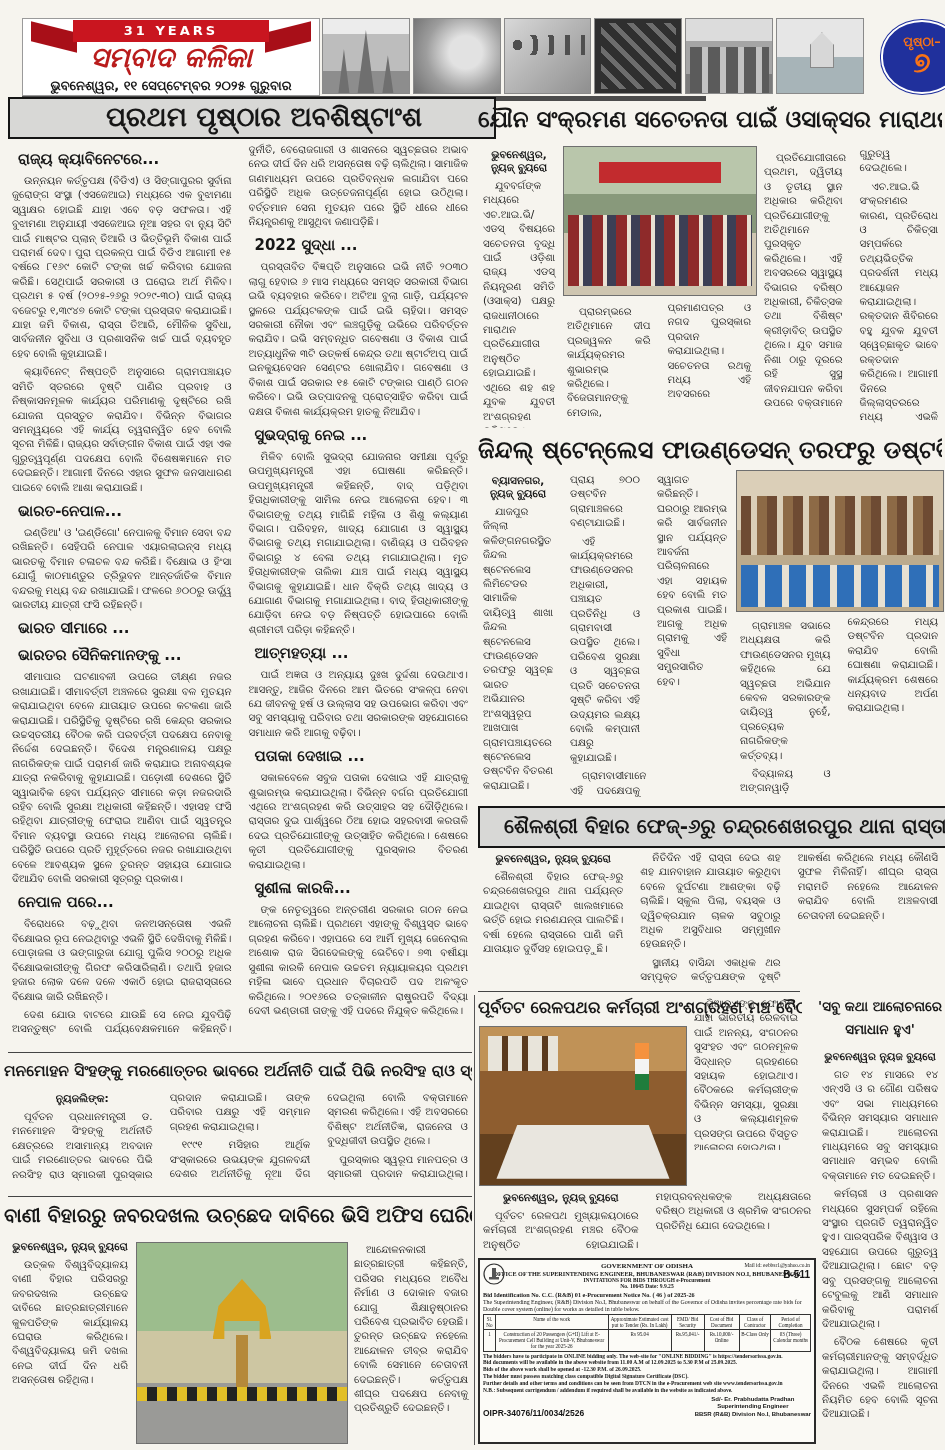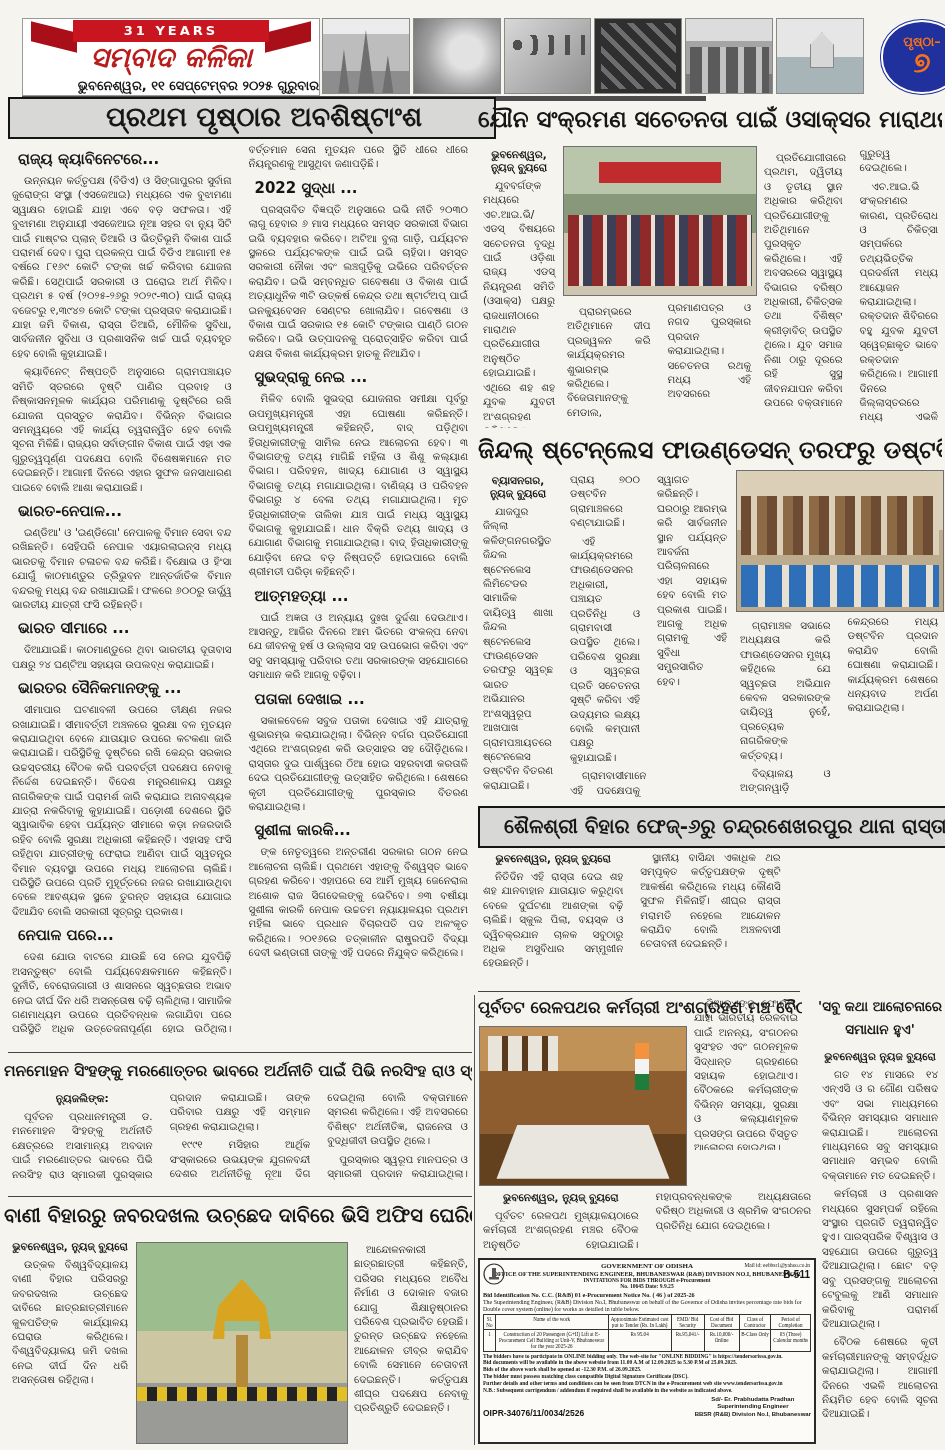--- a/index.html
+++ b/index.html
@@ -8,21 +8,21 @@
   
   .masthead{position:absolute;left:22px;top:16px;width:901px;height:84px;padding-left:40px;}
   .logo-block{position:absolute;left:0;top:2px;width:296px;height:76px;background:#fff;border:1px solid #9a9a9a;}
   .ribbon{position:absolute;left:50px;top:1px;width:196px;height:22px;background:#c9151f;color:#fff;
           font-weight:bold;font-size:13px;line-height:22px;text-align:center;letter-spacing:3px;}
   .ribbon-tail{position:absolute;top:8px;width:46px;height:20px;background:#a80f18;}
   .ribbon-tail.left{left:8px;transform:skewY(14deg);}
   .ribbon-tail.right{right:8px;transform:skewY(-14deg);}
   .paper-name{position:absolute;left:0;top:22px;width:100%;text-align:center;color:#b91c1c;
               font-size:28px;font-weight:bold;font-style:italic;font-family:"DejaVu Serif","Liberation Serif",serif;}
-  .mast-dateline{position:absolute;left:0;bottom:1px;width:100%;text-align:right;font-size:13px;font-weight:bold;}
+  .mast-dateline{position:absolute;left:0;bottom:1px;width:100%;text-align:center;font-size:13px;font-weight:bold;}
   .mast-bar{position:absolute;left:0;top:80px;width:684px;height:5px;background:#4c4c4c;}
   .photo-strip{position:absolute;left:300px;top:2px;width:542px;height:76px;display:flex;gap:3px;}
   .mast-photo{flex:1;border:1px solid #8a8a8a;position:relative;overflow:hidden;}
   .mp-temple{background:linear-gradient(180deg,#ececec 0 20%,#bdbdbd 20% 70%,#8d8d8d 70%);}
   .mp-temple .spires{position:absolute;left:10%;bottom:0;width:80%;height:85%;background:#6f6f6f;
       clip-path:polygon(10% 100%,18% 30%,26% 100%,38% 100%,50% 0,62% 100%,74% 100%,82% 40%,90% 100%);}
   .mp-craft{background:radial-gradient(circle at 60% 45%,#e2e2e2 0 25%,#9d9d9d 60%,#6e6e6e);}
   .mp-children{background:linear-gradient(135deg,#d8d8d8,#8f8f8f);}
   .mp-children .heads{position:absolute;left:6%;top:22%;width:88%;height:26%;
       background:repeating-radial-gradient(circle at 10% 50%,#4f4f4f 0 5px,transparent 5px 16px);}
@@ -133,24 +133,24 @@
   </div>
 
   <div class="graybox" style="left:8px;top:97px;width:460px;height:38px;font-size:27px;line-height:36px;">ପ୍ରଥମ ପୃଷ୍ଠାର ଅବଶିଷ୍ଟାଂଶ</div>
   <div class="colbox multicol col-flow" style="left:8px;top:142px;width:464px;height:906px;columns:2;">
       <div class="subhead">ରାଜ୍ୟ କ୍ୟାବିନେଟରେ...</div>
       <p class="body-p">ଉନ୍ନୟନ କର୍ତ୍ତୃପକ୍ଷ (ବିଡିଏ) ଓ ସିଙ୍ଗାପୁରର ସୁର୍ବାନା ଜୁରୋଙ୍ଗ ସଂସ୍ଥା (ଏସଜେଆଇ) ମଧ୍ୟରେ ଏକ ବୁଝାମଣା ସ୍ୱାକ୍ଷର ହୋଇଛି ଯାହା ଏବେ ବଡ଼ ସଫଳତା। ଏହି ବୁଝାମଣା ଅନୁଯାୟୀ ଏସଜେଆଇ ନୂଆ ସହର ବା ନ୍ୟୁ ସିଟି ପାଇଁ ମାଷ୍ଟର ପ୍ଲାନ୍ ତିଆରି ଓ ଭିତ୍ତିଭୂମି ବିକାଶ ପାଇଁ ପରାମର୍ଶ ଦେବ। ପୁରା ପ୍ରକଳ୍ପ ପାଇଁ ବିଡିଏ ଆଗାମୀ ୧୫ ବର୍ଷରେ ୮୧୬୯ କୋଟି ଟଙ୍କା ଖର୍ଚ୍ଚ କରିବାର ଯୋଜନା କରିଛି। ସେଥିପାଇଁ ସରକାରୀ ଓ ଘରୋଇ ଅର୍ଥ ମିଳିବ। ପ୍ରଥମ ୫ ବର୍ଷ (୨୦୨୫-୨୬ରୁ ୨୦୨୯-୩୦) ପାଇଁ ରାଜ୍ୟ ବଜେଟରୁ ୧,୩୯୪୭ କୋଟି ଟଙ୍କା ପ୍ରସ୍ତାବ କରାଯାଇଛି। ଯାହା ଜମି ବିକାଶ, ରାସ୍ତା ତିଆରି, ମୌଳିକ ସୁବିଧା, ସାର୍ବଜନୀନ ସୁବିଧା ଓ ପ୍ରଶାସନିକ ଖର୍ଚ୍ଚ ପାଇଁ ବ୍ୟବହୃତ ହେବ ବୋଲି କୁହାଯାଇଛି।</p>
       <p class="body-p">କ୍ୟାବିନେଟ୍ ନିଷ୍ପତ୍ତି ଅନୁସାରେ ଗ୍ରାମପଞ୍ଚାୟତ ସମିତି ସ୍ତରରେ ବୃଷ୍ଟି ପାଣିର ପ୍ରବାହ ଓ ନିଷ୍କାସନମୂଳକ କାର୍ଯ୍ୟର ପରିମାଣକୁ ଦୃଷ୍ଟିରେ ରଖି ଯୋଜନା ପ୍ରସ୍ତୁତ କରାଯିବ। ବିଭିନ୍ନ ବିଭାଗର ସମନ୍ୱୟରେ ଏହି କାର୍ଯ୍ୟ ତ୍ୱରାନ୍ୱିତ ହେବ ବୋଲି ସୂଚନା ମିଳିଛି। ରାଜ୍ୟର ସର୍ବାଙ୍ଗୀନ ବିକାଶ ପାଇଁ ଏହା ଏକ ଗୁରୁତ୍ୱପୂର୍ଣ୍ଣ ପଦକ୍ଷେପ ବୋଲି ବିଶେଷଜ୍ଞମାନେ ମତ ଦେଇଛନ୍ତି। ଆଗାମୀ ଦିନରେ ଏହାର ସୁଫଳ ଜନସାଧାରଣ ପାଇବେ ବୋଲି ଆଶା କରାଯାଉଛି।</p>
       <div class="subhead">ଭାରତ-ନେପାଳ...</div>
       <p class="body-p">ଇଣ୍ଡିଆ' ଓ 'ଇଣ୍ଡିଗୋ' ନେପାଳକୁ ବିମାନ ସେବା ବନ୍ଦ ରଖିଛନ୍ତି। ସେହିପରି ନେପାଳ ଏୟାରଲାଇନ୍ସ ମଧ୍ୟ ଭାରତକୁ ବିମାନ ଚଳାଚଳ ବନ୍ଦ କରିଛି। ବିକ୍ଷୋଭ ଓ ହିଂସା ଯୋଗୁଁ କାଠମାଣ୍ଡୁର ତ୍ରିଭୁବନ ଆନ୍ତର୍ଜାତିକ ବିମାନ ବନ୍ଦରକୁ ମଧ୍ୟ ବନ୍ଦ ରଖାଯାଇଛି। ଫଳରେ ୬୦୦ରୁ ଊର୍ଦ୍ଧ୍ୱ ଭାରତୀୟ ଯାତ୍ରୀ ଫସି ରହିଛନ୍ତି।</p>
       <div class="subhead">ଭାରତ ସୀମାରେ ...</div>
-      <p class="body-p">ଦିଆଯାଇଛି। କାଠମାଣ୍ଡୁରେ ଥିବା ଭାରତୀୟ ଦୂତାବାସ ପକ୍ଷରୁ ୨୪ ଘଣ୍ଟିଆ ସହାୟତା ଉପଲବ୍ଧ କରାଯାଇଛି।</p>
       <div class="subhead">ଭାରତର ସୈନିକମାନଙ୍କୁ ...</div>
       <p class="body-p">ସୀମାପାର ଘଟଣାବଳୀ ଉପରେ ତୀକ୍ଷ୍ଣ ନଜର ରଖାଯାଇଛି। ସୀମାବର୍ତ୍ତୀ ଅଞ୍ଚଳରେ ସୁରକ୍ଷା ବଳ ମୁତୟନ କରାଯାଇଥିବା ବେଳେ ଯାତାୟାତ ଉପରେ କଟକଣା ଜାରି କରାଯାଇଛି। ପରିସ୍ଥିତିକୁ ଦୃଷ୍ଟିରେ ରଖି କେନ୍ଦ୍ର ସରକାର ଉଚ୍ଚସ୍ତରୀୟ ବୈଠକ କରି ପରବର୍ତ୍ତୀ ପଦକ୍ଷେପ ନେବାକୁ ନିର୍ଦ୍ଦେଶ ଦେଇଛନ୍ତି। ବିଦେଶ ମନ୍ତ୍ରଣାଳୟ ପକ୍ଷରୁ ନାଗରିକଙ୍କ ପାଇଁ ପରାମର୍ଶ ଜାରି କରାଯାଇ ଅନାବଶ୍ୟକ ଯାତ୍ରା ନକରିବାକୁ କୁହାଯାଇଛି। ପଡ଼ୋଶୀ ଦେଶରେ ସ୍ଥିତି ସ୍ୱାଭାବିକ ହେବା ପର୍ଯ୍ୟନ୍ତ ସୀମାରେ କଡ଼ା ନଜରଦାରି ରହିବ ବୋଲି ସୁରକ୍ଷା ଅଧିକାରୀ କହିଛନ୍ତି। ଏହାସହ ଫସି ରହିଥିବା ଯାତ୍ରୀଙ୍କୁ ଫେରାଇ ଆଣିବା ପାଇଁ ସ୍ୱତନ୍ତ୍ର ବିମାନ ବ୍ୟବସ୍ଥା ଉପରେ ମଧ୍ୟ ଆଲୋଚନା ଚାଲିଛି। ପରିସ୍ଥିତି ଉପରେ ପ୍ରତି ମୁହୂର୍ତ୍ତରେ ନଜର ରଖାଯାଉଥିବା ବେଳେ ଆବଶ୍ୟକ ସ୍ଥଳେ ତୁରନ୍ତ ସହାୟତା ଯୋଗାଇ ଦିଆଯିବ ବୋଲି ସରକାରୀ ସୂତ୍ରରୁ ପ୍ରକାଶ।</p>
       <div class="subhead">ନେପାଳ ପରେ...</div>
+      <p class="body-p">ବିରୋଧରେ ବଢ଼ୁଥିବା ଜନଅସନ୍ତୋଷ ଏଭଳି ବିକ୍ଷୋଭର ରୂପ ନେଇଥିବାରୁ ଏଭଳି ସ୍ଥିତି ଦେଖିବାକୁ ମିଳିଛି। ପୋଡ଼ାଜଳା ଓ ଭଙ୍ଗାରୁଜା ଯୋଗୁ ପୁଲିସ ୨୦୦ରୁ ଅଧିକ ବିକ୍ଷୋଭକାରୀଙ୍କୁ ଗିରଫ କରିସାରିଲାଣି। ତଥାପି ହଜାର ହଜାର ଲୋକ ଦଳେ ଦଳେ ଏକାଠି ହୋଇ ରାଜରାସ୍ତାରେ ବିକ୍ଷୋଭ ଜାରି ରଖିଛନ୍ତି।</p>
       <p class="body-p">ଦେଶ ଯୋଉ ବାଟରେ ଯାଉଛି ସେ ନେଇ ଯୁବପିଢ଼ି ଅସନ୍ତୁଷ୍ଟ ବୋଲି ପର୍ଯ୍ୟବେକ୍ଷକମାନେ କହିଛନ୍ତି। ଦୁର୍ନୀତି, ବେରୋଜଗାରୀ ଓ ଶାସନରେ ସ୍ୱଚ୍ଛତାର ଅଭାବ ନେଇ ଦୀର୍ଘ ଦିନ ଧରି ଅସନ୍ତୋଷ ବଢ଼ି ଚାଲିଥିଲା। ସାମାଜିକ ଗଣମାଧ୍ୟମ ଉପରେ ପ୍ରତିବନ୍ଧକ ଲଗାଯିବା ପରେ ପରିସ୍ଥିତି ଅଧିକ ଉତ୍ତେଜନାପୂର୍ଣ୍ଣ ହୋଇ ଉଠିଥିଲା। ବର୍ତ୍ତମାନ ସେନା ମୁତୟନ ପରେ ସ୍ଥିତି ଧୀରେ ଧୀରେ ନିୟନ୍ତ୍ରଣକୁ ଆସୁଥିବା ଜଣାପଡ଼ିଛି।</p>
       <div class="subhead">2022 ସୁଦ୍ଧା ...</div>
       <p class="body-p">ପ୍ରସ୍ତାବିତ ବିଜ୍ଞପ୍ତି ଅନୁସାରେ ଇଭି ନୀତି ୨୦୩୦ ଲାଗୁ ହେବାର ୬ ମାସ ମଧ୍ୟରେ ସମସ୍ତ ସରକାରୀ ବିଭାଗ ଇଭି ବ୍ୟବହାର କରିବେ। ଅଟିଆ ବୁଲା ଗାଡ଼ି, ପର୍ଯ୍ୟଟନ ସ୍ଥଳରେ ପର୍ଯ୍ୟଟକଙ୍କ ପାଇଁ ଇଭି ଚାହିଦା। ସମସ୍ତ ସରକାରୀ ନୌକା ଏବଂ ଲଞ୍ଚଗୁଡ଼ିକୁ ଇଭିରେ ପରିବର୍ତ୍ତନ କରାଯିବ। ଇଭି ସମ୍ବନ୍ଧିତ ଗବେଷଣା ଓ ବିକାଶ ପାଇଁ ଅତ୍ୟାଧୁନିକ ୩ଟି ଉତ୍କର୍ଷ କେନ୍ଦ୍ର ତଥା ଷ୍ଟାର୍ଟଅପ୍ ପାଇଁ ଇନକ୍ୟୁବେସନ ସେଣ୍ଟର ଖୋଲାଯିବ। ଗବେଷଣା ଓ ବିକାଶ ପାଇଁ ସରକାର ୧୫ କୋଟି ଟଙ୍କାର ପାଣ୍ଠି ଗଠନ କରିବେ। ଇଭି ଉତ୍ପାଦନକୁ ପ୍ରୋତ୍ସାହିତ କରିବା ପାଇଁ ଦକ୍ଷତା ବିକାଶ କାର୍ଯ୍ୟକ୍ରମ ହାତକୁ ନିଆଯିବ।</p>
       <div class="subhead">ସୁଭଦ୍ରାକୁ ନେଇ ...</div>
       <p class="body-p">ମିଳିବ ବୋଲି ସୁଭଦ୍ରା ଯୋଜନାର ସମୀକ୍ଷା ପୂର୍ବରୁ ଉପମୁଖ୍ୟମନ୍ତ୍ରୀ ଏହା ଘୋଷଣା କରିଛନ୍ତି। ଉପମୁଖ୍ୟମନ୍ତ୍ରୀ କହିଛନ୍ତି, ବାଦ୍ ପଡ଼ିଥିବା ହିତାଧିକାରୀଙ୍କୁ ସାମିଲ ନେଇ ଆଲୋଚନା ହେବ। ୩ ବିଭାଗଙ୍କୁ ତଥ୍ୟ ମାଗିଛି ମହିଳା ଓ ଶିଶୁ କଲ୍ୟାଣ ବିଭାଗ। ପରିବହନ, ଖାଦ୍ୟ ଯୋଗାଣ ଓ ସ୍ୱାସ୍ଥ୍ୟ ବିଭାଗକୁ ତଥ୍ୟ ମଗାଯାଇଥିଲା। ବାଣିଜ୍ୟ ଓ ପରିବହନ ବିଭାଗରୁ ୪ ବେଳା ତଥ୍ୟ ମଗାଯାଇଥିଲା। ମୃତ ହିତାଧିକାରୀଙ୍କ ତାଲିକା ଯାଞ୍ଚ ପାଇଁ ମଧ୍ୟ ସ୍ୱାସ୍ଥ୍ୟ ବିଭାଗକୁ କୁହାଯାଇଛି। ଧାନ ବିକ୍ରି ତଥ୍ୟ ଖାଦ୍ୟ ଓ ଯୋଗାଣ ବିଭାଗକୁ ମଗାଯାଇଥିଲା। ବାଦ୍ ହିତାଧିକାରୀଙ୍କୁ ଯୋଡ଼ିବା ନେଇ ବଡ଼ ନିଷ୍ପତ୍ତି ହୋଇପାରେ ବୋଲି ଶ୍ରୀମତୀ ପରିଡ଼ା କହିଛନ୍ତି।</p>
       <div class="subhead">ଆତ୍ମହତ୍ୟା ...</div>
       <p class="body-p">ପାଇଁ ଅଜ୍ଞତା ଓ ଅନ୍ୟାୟ ଦୁଃଖ ଦୁର୍ଦ୍ଦଶା ଦେଉଥାଏ। ଆସନ୍ତୁ, ଆଜିର ଦିନରେ ଆମ ଭିତରେ ସଂକଳ୍ପ ନେବା ଯେ ଜୀବନକୁ ହର୍ଷ ଓ ଉଲ୍ଲାସ ସହ ଉପଭୋଗ କରିବା ଏବଂ ସବୁ ସମସ୍ୟାକୁ ପରିବାର ତଥା ସରକାରଙ୍କ ସହଯୋଗରେ ସମାଧାନ କରି ଆଗକୁ ବଢ଼ିବା।</p>
       <div class="subhead">ପତାକା ଦେଖାଇ ...</div>
       <p class="body-p">ସକାଳବେଳେ ସବୁଜ ପତାକା ଦେଖାଇ ଏହି ଯାତ୍ରାକୁ ଶୁଭାରମ୍ଭ କରାଯାଇଥିଲା। ବିଭିନ୍ନ ବର୍ଗର ପ୍ରତିଯୋଗୀ ଏଥିରେ ଅଂଶଗ୍ରହଣ କରି ଉତ୍ସାହର ସହ ଦୌଡ଼ିଥିଲେ। ରାସ୍ତାର ଦୁଇ ପାର୍ଶ୍ୱରେ ଠିଆ ହୋଇ ସହରବାସୀ କରତାଳି ଦେଇ ପ୍ରତିଯୋଗୀଙ୍କୁ ଉତ୍ସାହିତ କରିଥିଲେ। ଶେଷରେ କୃତୀ ପ୍ରତିଯୋଗୀଙ୍କୁ ପୁରସ୍କାର ବିତରଣ କରାଯାଇଥିଲା।</p>
       <div class="subhead">ସୁଶୀଳା କାରକି...</div>
@@ -186,20 +186,21 @@
     <div class="bins"></div>
   </div>
   <div class="colbox multicol col-flow" style="left:736px;top:614px;width:206px;height:186px;columns:2;">
       <p class="body-p">ଗ୍ରାମାଞ୍ଚଳ ସଭାରେ ଅଧ୍ୟକ୍ଷତା କରି ଫାଉଣ୍ଡେସନର ମୁଖ୍ୟ କହିଥିଲେ ଯେ ସ୍ୱଚ୍ଛତା ଅଭିଯାନ କେବଳ ସରକାରଙ୍କ ଦାୟିତ୍ୱ ନୁହେଁ, ପ୍ରତ୍ୟେକ ନାଗରିକଙ୍କ କର୍ତ୍ତବ୍ୟ।</p>
       <p class="body-p">ବିଦ୍ୟାଳୟ ଓ ଅଙ୍ଗନୱାଡ଼ି କେନ୍ଦ୍ରରେ ମଧ୍ୟ ଡଷ୍ଟବିନ ପ୍ରଦାନ କରାଯିବ ବୋଲି ଘୋଷଣା କରାଯାଇଛି। କାର୍ଯ୍ୟକ୍ରମ ଶେଷରେ ଧନ୍ୟବାଦ ଅର୍ପଣ କରାଯାଇଥିଲା।</p>
     </div>
 
   <div class="graybox" style="left:478px;top:806px;width:460px;height:38px;font-size:20px;line-height:36px;">ଶୈଳଶ୍ରୀ ବିହାର ଫେଜ୍-୬ରୁ ଚନ୍ଦ୍ରଶେଖରପୁର ଥାନା ରାସ୍ତା ପାଲଟିଛି ମରଣଯନ୍ତା</div>
   <div class="colbox multicol col-flow" style="left:479px;top:850px;width:463px;height:138px;columns:3;">
       <div class="byline">ଭୁବନେଶ୍ୱର, ନ୍ୟୁଜ୍ ବ୍ୟୁରୋ</div>
+      <p class="body-p">ଶୈଳଶ୍ରୀ ବିହାର ଫେଜ୍-୬ରୁ ଚନ୍ଦ୍ରଶେଖରପୁର ଥାନା ପର୍ଯ୍ୟନ୍ତ ଯାଇଥିବା ରାସ୍ତାଟି ଖାଲଖମାରେ ଭର୍ତ୍ତି ହୋଇ ମରଣଯନ୍ତା ପାଲଟିଛି। ବର୍ଷା ହେଲେ ରାସ୍ତାରେ ପାଣି ଜମି ଯାତାୟାତ ଦୁର୍ବିସହ ହୋଇପଡ଼ୁଛି।</p>
       <p class="body-p">ନିତିଦିନ ଏହି ରାସ୍ତା ଦେ‍ଇ ଶହ ଶହ ଯାନବାହାନ ଯାତାୟାତ କରୁଥିବା ବେଳେ ଦୁର୍ଘଟଣା ଆଶଙ୍କା ବଢ଼ି ଚାଲିଛି। ସ୍କୁଲ ପିଲା, ବୟସ୍କ ଓ ଦ୍ୱିଚକ୍ରଯାନ ଚାଳକ ସବୁଠାରୁ ଅଧିକ ଅସୁବିଧାର ସମ୍ମୁଖୀନ ହେଉଛନ୍ତି।</p>
       <p class="body-p">ସ୍ଥାନୀୟ ବାସିନ୍ଦା ଏକାଧିକ ଥର ସମ୍ପୃକ୍ତ କର୍ତ୍ତୃପକ୍ଷଙ୍କ ଦୃଷ୍ଟି ଆକର୍ଷଣ କରିଥିଲେ ମଧ୍ୟ କୌଣସି ସୁଫଳ ମିଳିନାହିଁ। ଶୀଘ୍ର ରାସ୍ତା ମରାମତି ନହେଲେ ଆନ୍ଦୋଳନ କରାଯିବ ବୋଲି ଅଞ୍ଚଳବାସୀ ଚେତାବନୀ ଦେଇଛନ୍ତି।</p>
     </div>
 
   <div class="rule" style="left:478px;top:991px;width:322px;"></div>
   <div class="headline" style="left:478px;top:995px;width:324px;height:28px;font-size:16.5px;line-height:26px;">ପୂର୍ବତଟ ରେଳପଥର କର୍ମଚାରୀ ଅଂଶଗ୍ରହଣ ମଞ୍ଚ ବୈଠକ</div>
   <div class="photo ph-rail" style="left:479px;top:1026px;width:206px;height:158px;">
     <div class="portraits"></div>
     <div class="flag"></div>
     <div class="table"></div>

